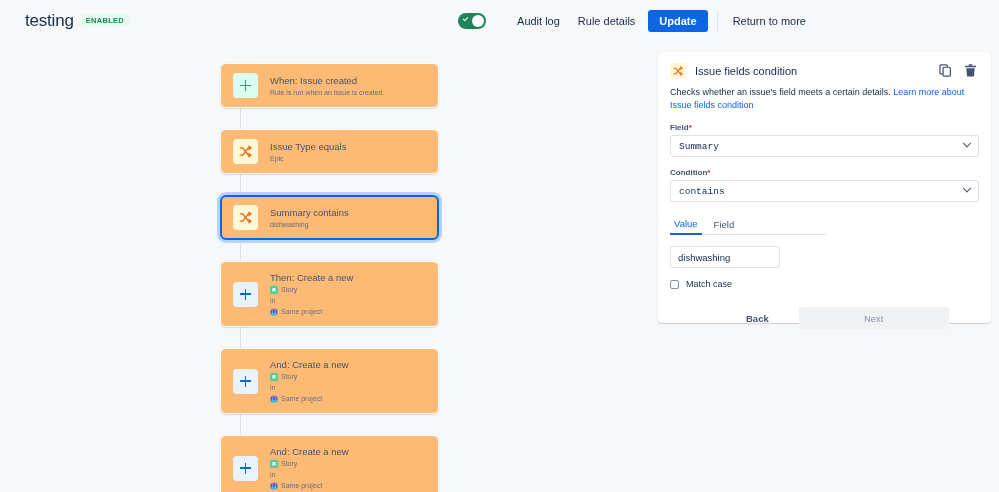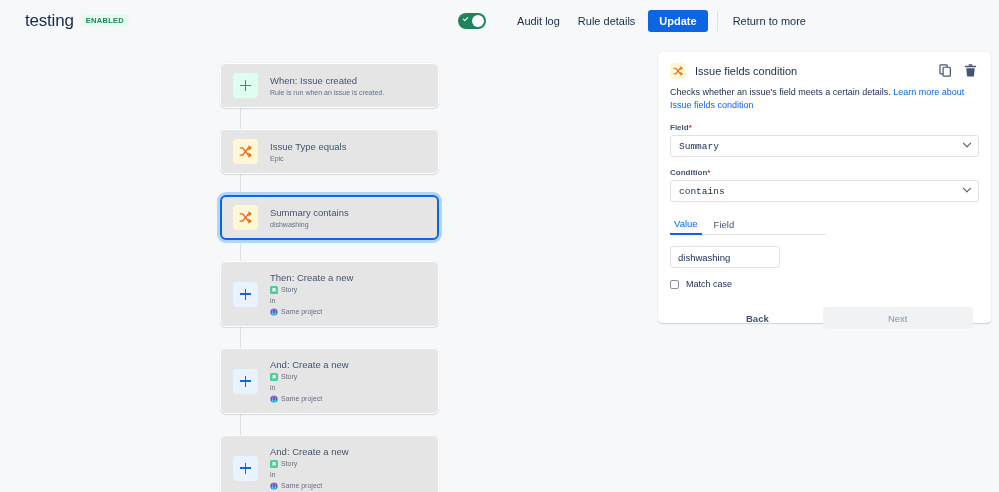--- a/index.html
+++ b/index.html
@@ -103,21 +103,21 @@
   }
   #flow-spine {
     position: absolute;
     left: 240px; top: 63px;
     width: 1px;
     height: 429px;
     background: #dcdfe4;
   }
   .flow-card {
     position: relative;
-    background: #e5e5e5;
+    background: #fdba74;
     border: 1px solid #ffffff;
     border-radius: 6px;
     box-shadow: 0 1px 1px rgba(9,30,66,0.13), 0 0 1px rgba(9,30,66,0.13);
     display: flex;
     align-items: center;
     padding: 9px 12px;
     cursor: pointer;
     z-index: 2;
   }
   .flow-card.selected {
@@ -278,21 +278,20 @@
     border-radius: 2px;
     background: #ffffff;
     margin-right: 7px;
     flex: none;
   }
   #match-case-label { font-size: 9px; color: #172b4d; }
   #panel-footer {
     display: flex; align-items: center;
     margin-top: 18px;
     padding: 0 12px;
-    gap: 24px;
   }
   #back-button {
     font-size: 9.5px;
     font-weight: 700;
     color: #44546f;
     background: transparent;
     border: none;
     padding: 5px 12px;
     border-radius: 3px;
     cursor: pointer;

